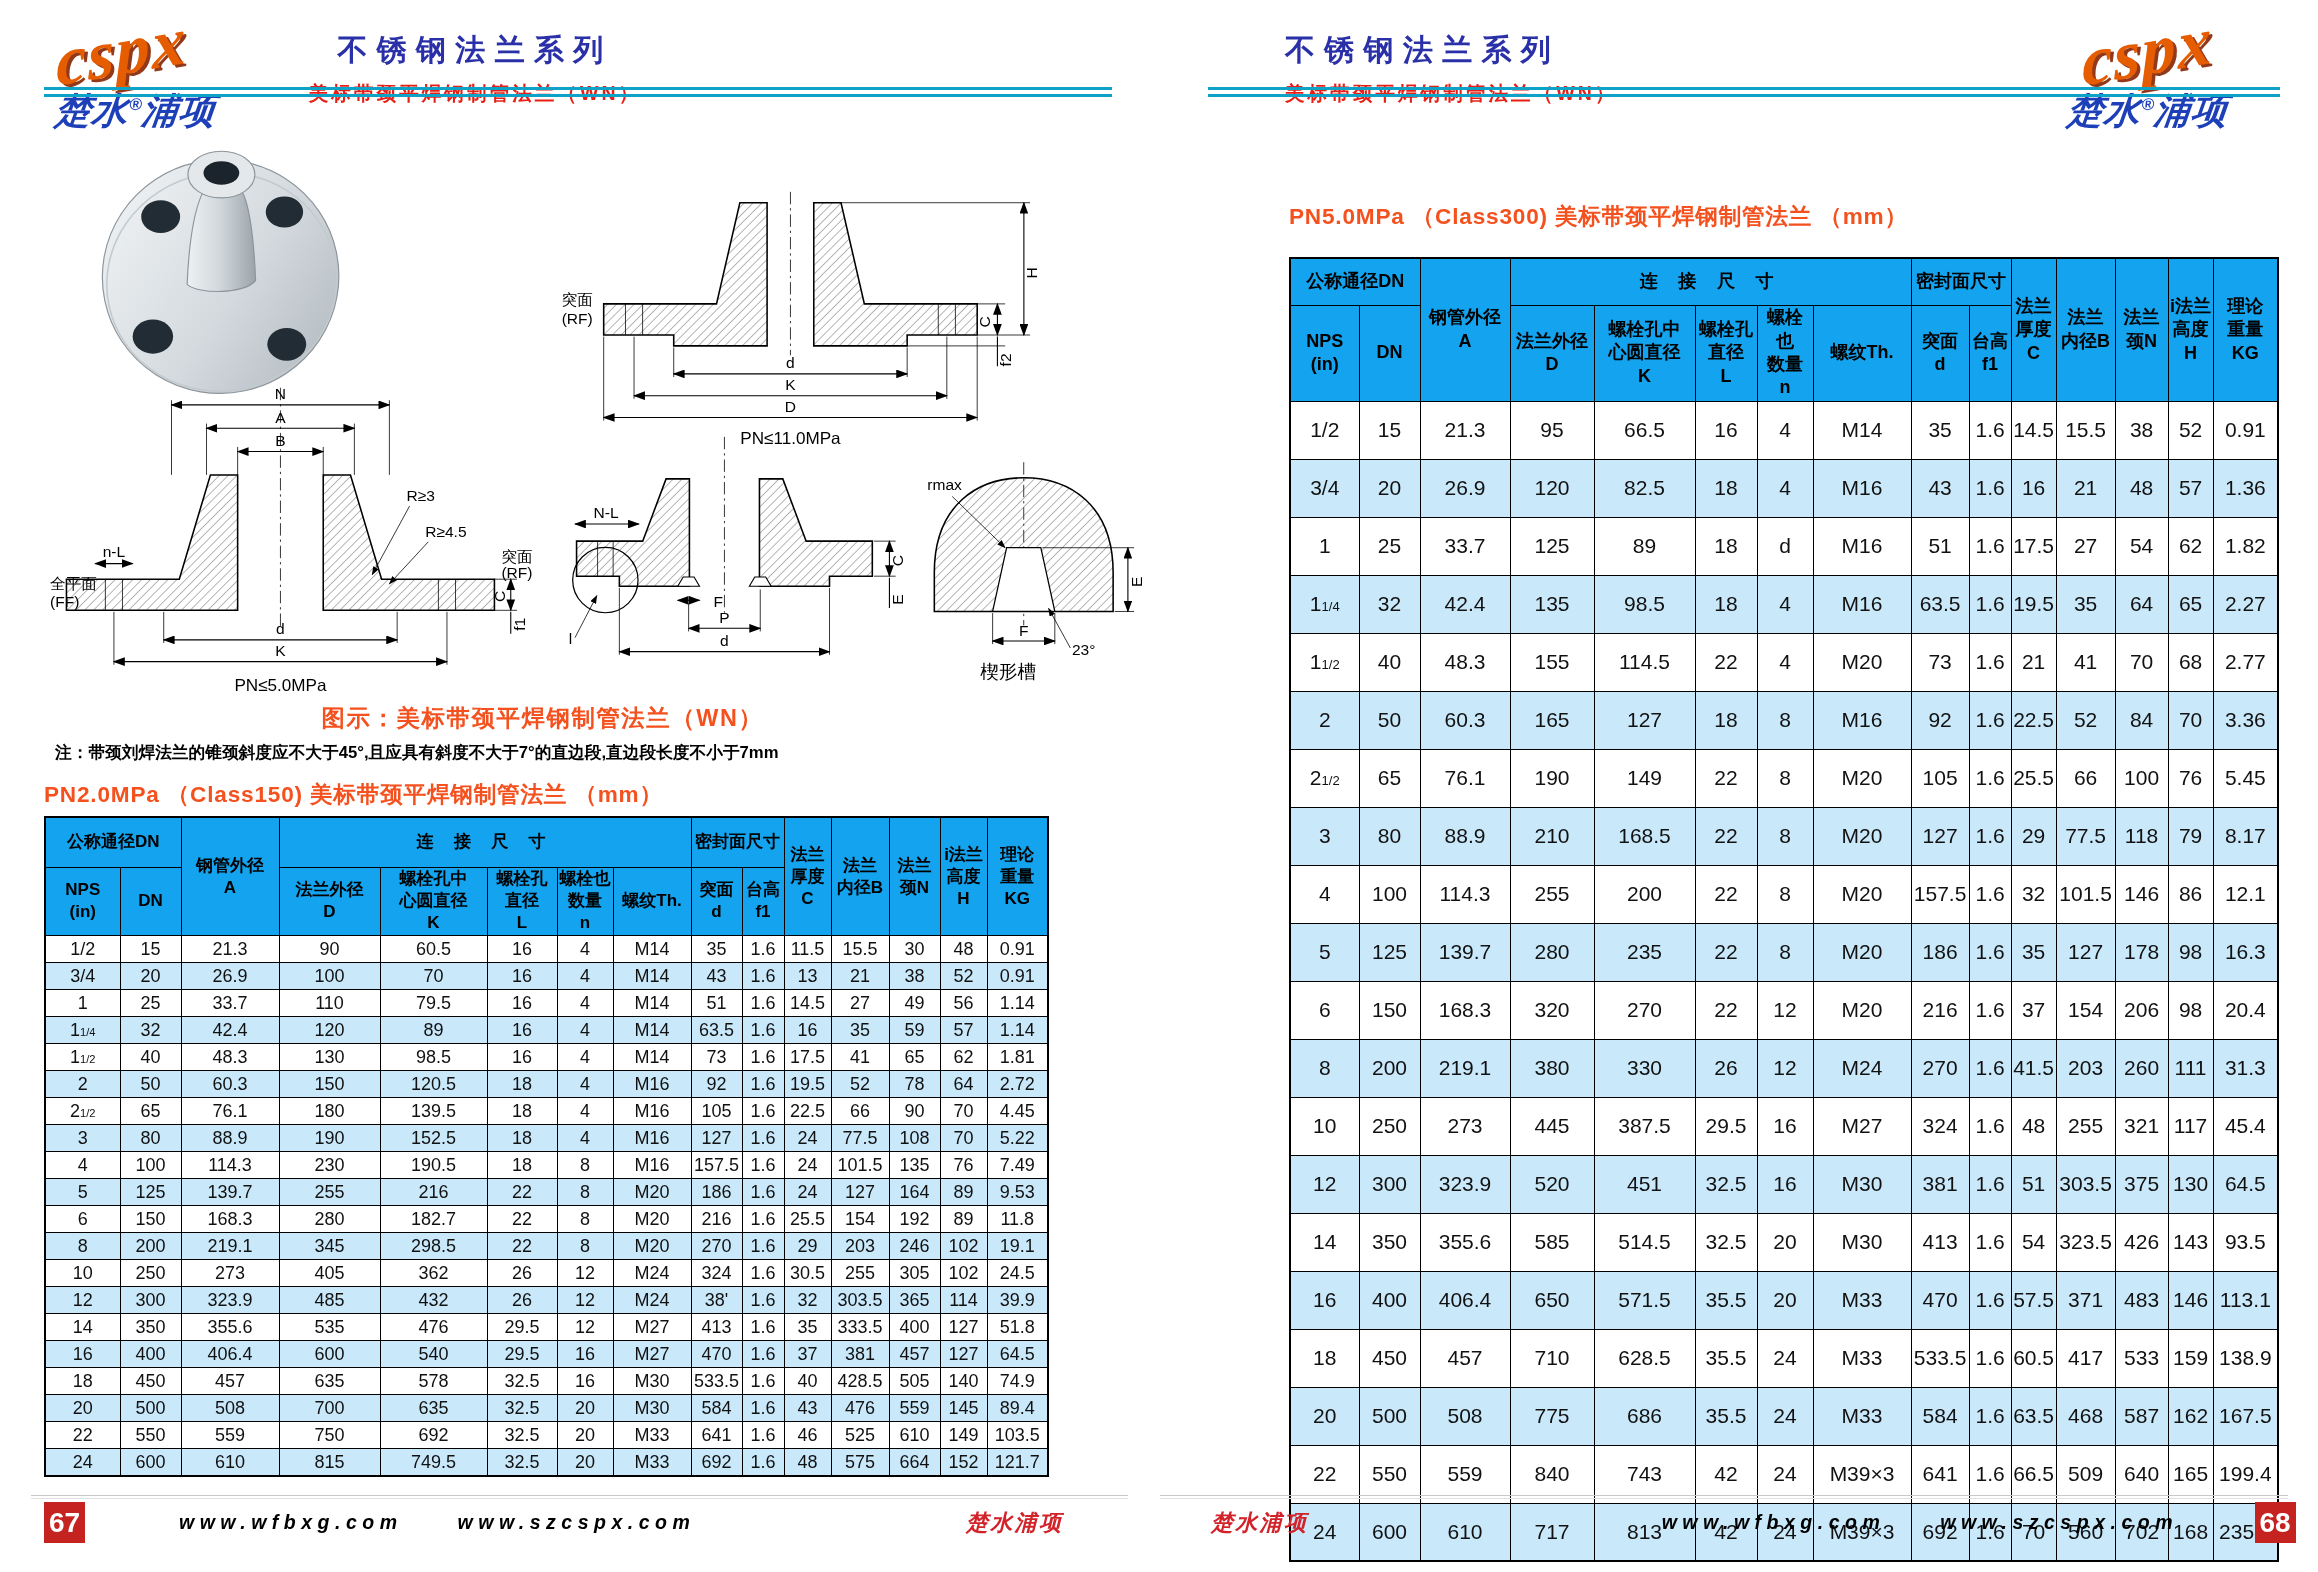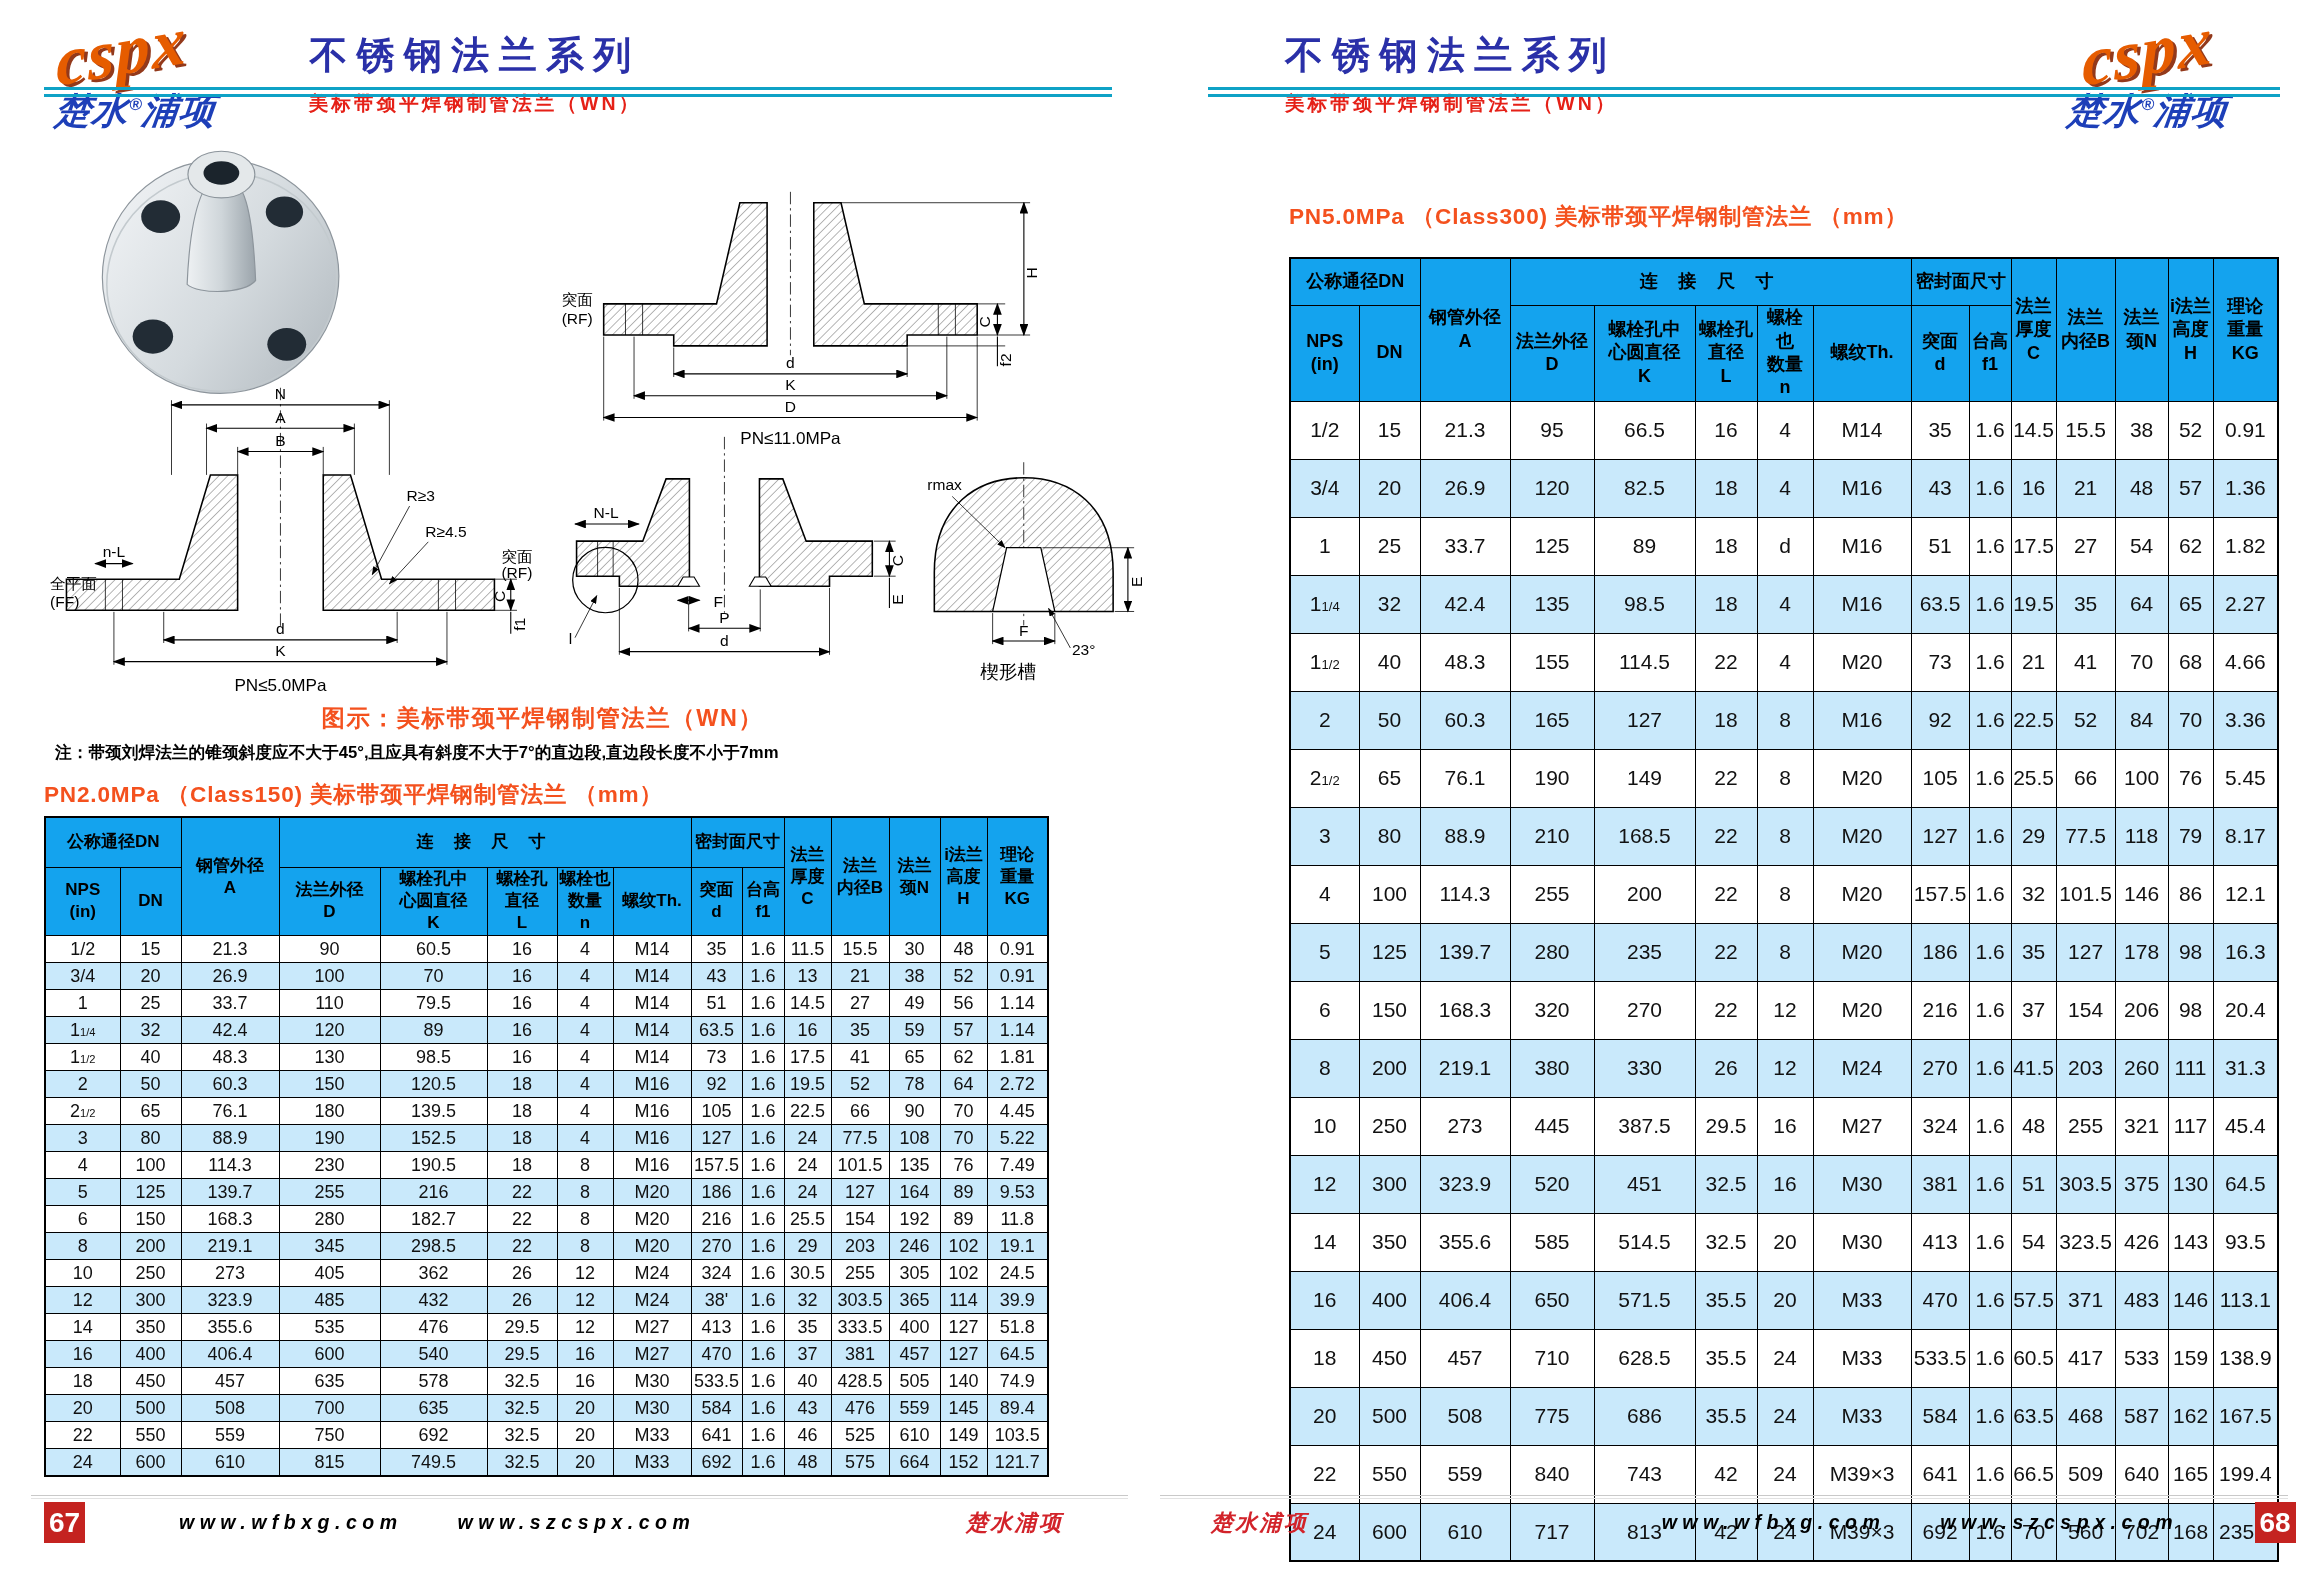--- a/index.html
+++ b/index.html
@@ -21,21 +21,21 @@
 
   
   .logo{position:absolute;width:249px;}
   .logo-main{font-family:"Liberation Serif",serif;font-style:italic;font-weight:bold;
     font-size:69px;color:#e65c00;letter-spacing:1.6px;line-height:.9;
     text-shadow:3.1px 3.1px 0 #93391b;transform:rotate(-10deg) skewX(-8deg);display:inline-block;}
   .logo-sub{font-size:36px;font-weight:bold;font-style:italic;color:#1d3fb8;letter-spacing:0.8px;
     transform:skewX(-6deg);margin-top:4.7px;white-space:nowrap;}
   .logo-sub sup{font-size:17px;}
   .titles{position:absolute;}
-  .main-title{font-size:38px;font-weight:bold;color:var(--title-blue);letter-spacing:9.3px;white-space:nowrap;}
+  .main-title{font-size:30px;font-weight:bold;color:var(--title-blue);letter-spacing:9.3px;white-space:nowrap;}
   .sub-title{font-size:19.5px;font-weight:bold;color:var(--sub-red);letter-spacing:3.1px;margin-top:9.3px;white-space:nowrap;}
   .rule{position:absolute;top:87px;height:10px;border-top:3.5px solid var(--teal);border-bottom:3.5px solid var(--teal);}
 
   
   .art svg{position:absolute;overflow:visible;}
   .dl{font-size:20px;fill:#000;font-family:"Liberation Sans",sans-serif;}
   .cap{font-size:22px;fill:#000;font-family:"Liberation Sans",sans-serif;}
   .cl{stroke:#000;stroke-width:1;stroke-dasharray:16 5 3 5;}
   .dim{stroke:#000;stroke-width:1.4;}
   .ext{stroke:#000;stroke-width:1;}
@@ -863,21 +863,21 @@
             <td>114.5</td>
             <td>22</td>
             <td>4</td>
             <td>M20</td>
             <td>73</td>
             <td>1.6</td>
             <td>21</td>
             <td>41</td>
             <td>70</td>
             <td>68</td>
-            <td>4.66</td>
+            <td>2.77</td>
           </tr>
           <tr class="alt">
             <td>2</td>
             <td>50</td>
             <td>60.3</td>
             <td>165</td>
             <td>127</td>
             <td>18</td>
             <td>8</td>
             <td>M16</td>

